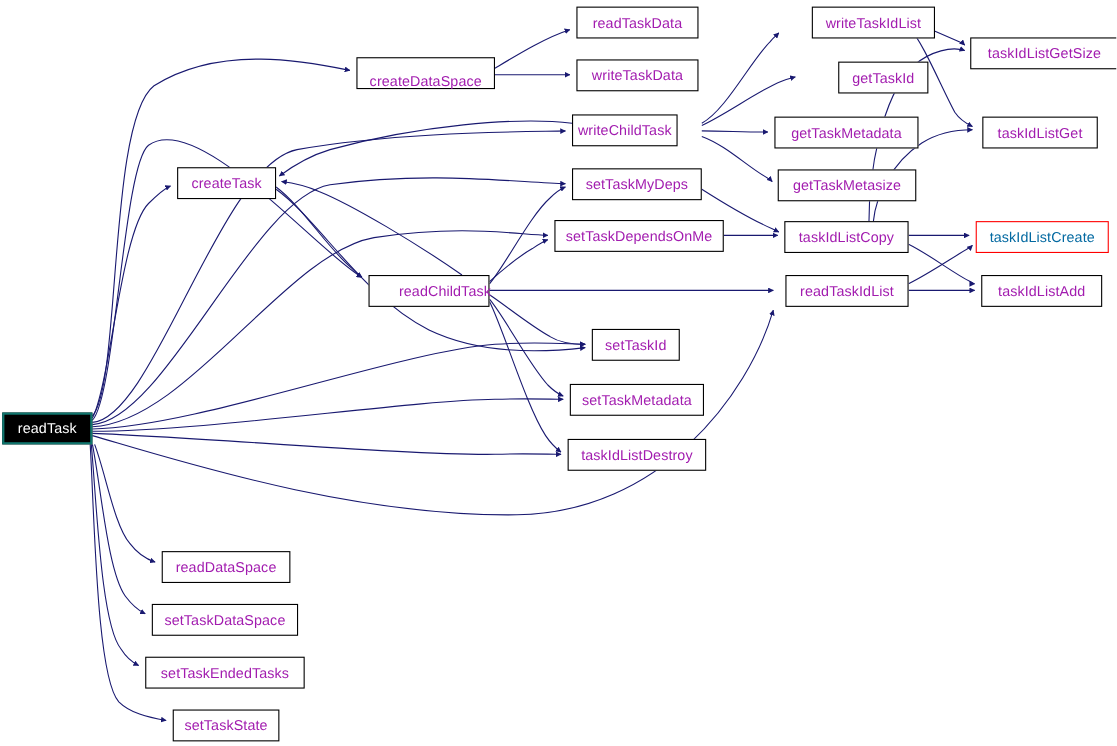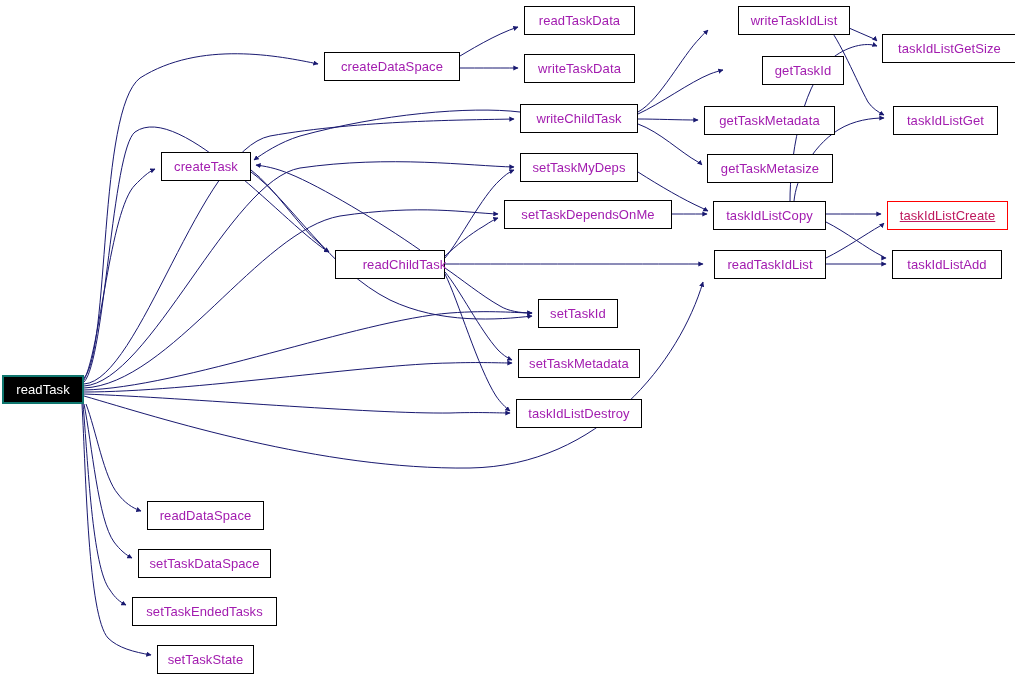--- a/index.html
+++ b/index.html
@@ -38,22 +38,21 @@
     color: #a21caf;
     z-index: 5;
   }
   .node.root {
     background: #000000;
     border: 2px solid #0f766e;
     color: #ffffff;
   }
   .node.highlight {
     border: 1px solid #ff0000;
-    color: #be185d;
-    text-decoration: underline;
+    color: #0369a1;
   }
 </style>
 </head>
 <body>
 
 <div id="canvas">
 
   <svg id="edge-layer" viewBox="0 0 1015 678" width="1015" height="678" xmlns="http://www.w3.org/2000/svg">
     <defs>
       <marker id="arrowhead" viewBox="0 0 10 10" refX="9" refY="5" markerWidth="5.2" markerHeight="5.2" orient="auto-start-reverse">
@@ -101,42 +100,42 @@
         <path d="M826,222 C846,232 866,248 882,256 C884,257 885,258 886,258" fill="none" stroke="#191970" stroke-width="1" marker-end="url(#arrowhead)"></path>
         <path d="M826,258 C846,248 866,234 880,226 C882,225 883,224 884,223" fill="none" stroke="#191970" stroke-width="1" marker-end="url(#arrowhead)"></path>
         <path d="M826,264 C846,264 866,264 886,264" fill="none" stroke="#191970" stroke-width="1" marker-end="url(#arrowhead)"></path>
       </g>
   </svg>
 
   <div id="nodes">
       <div class="node root" style="left: 2px; top: 375px; width: 82px; height: 29px;">
         <span>readTask</span>
       </div>
-      <div class="node" style="left: 324px; top: 52px; width: 136px; height: 29px;">
+      <div class="node" style="left: 324px; top: 52px; width: 126px; height: 29px; align-items: flex-end;">
         <span>createDataSpace</span>
       </div>
       <div class="node" style="left: 161px; top: 152px; width: 90px; height: 29px;">
         <span>createTask</span>
       </div>
       <div class="node" style="left: 335px; top: 250px; width: 110px; height: 29px; padding-left: 29px;">
         <span>readChildTask</span>
       </div>
       <div class="node" style="left: 524px; top: 6px; width: 111px; height: 29px;">
         <span>readTaskData</span>
       </div>
       <div class="node" style="left: 524px; top: 54px; width: 111px; height: 29px;">
         <span>writeTaskData</span>
       </div>
-      <div class="node" style="left: 520px; top: 104px; width: 118px; height: 29px; text-align: center;">
+      <div class="node" style="left: 520px; top: 104px; width: 96px; height: 29px; text-align: center;">
         <span>writeChildTask</span>
       </div>
       <div class="node" style="left: 520px; top: 153px; width: 118px; height: 29px;">
         <span>setTaskMyDeps</span>
       </div>
-      <div class="node" style="left: 504px; top: 200px; width: 168px; height: 29px;">
+      <div class="node" style="left: 504px; top: 200px; width: 154px; height: 29px;">
         <span>setTaskDependsOnMe</span>
       </div>
       <div class="node" style="left: 538px; top: 299px; width: 80px; height: 29px;">
         <span>setTaskId</span>
       </div>
       <div class="node" style="left: 518px; top: 349px; width: 122px; height: 29px;">
         <span>setTaskMetadata</span>
       </div>
       <div class="node" style="left: 516px; top: 399px; width: 126px; height: 29px;">
         <span>taskIdListDestroy</span>

